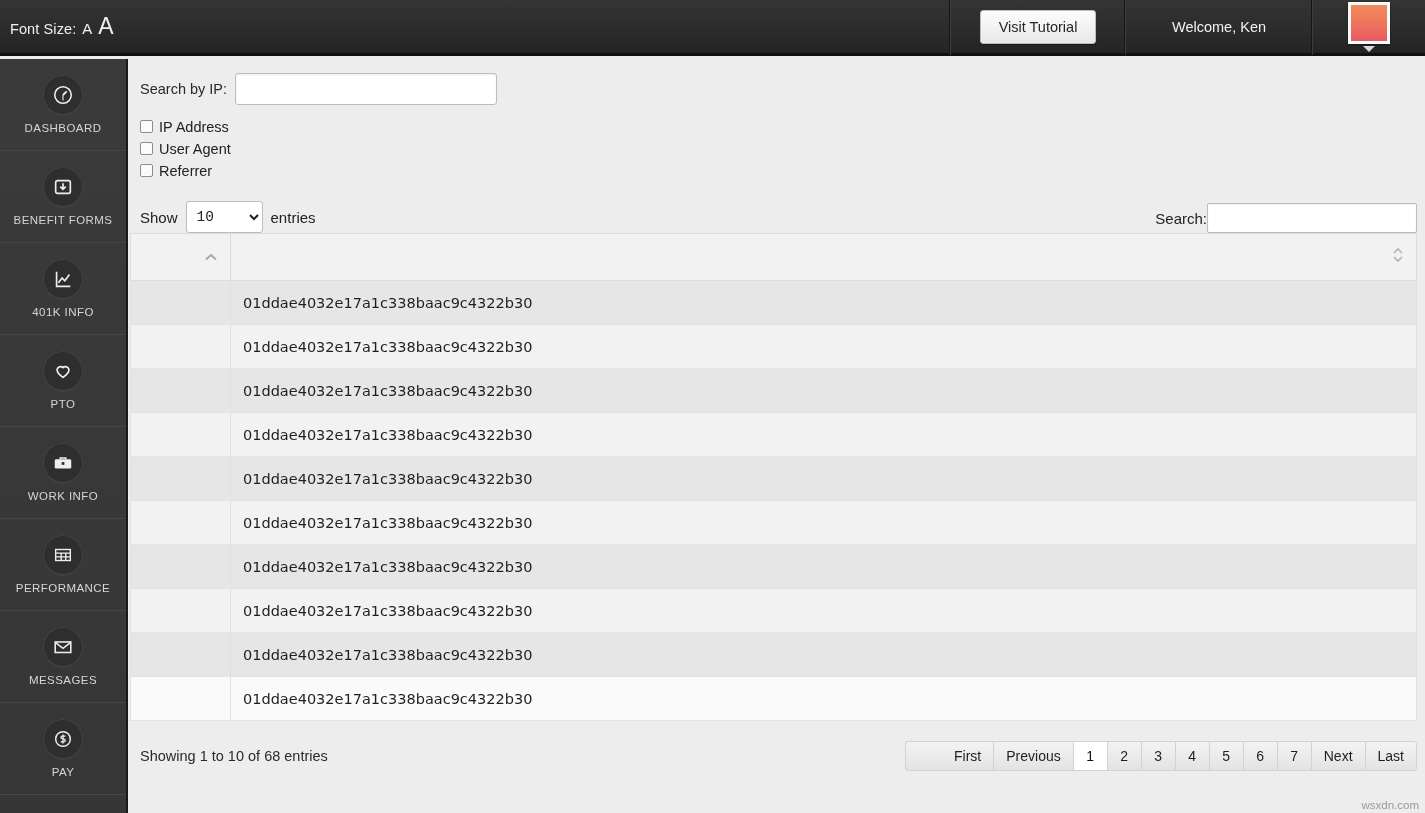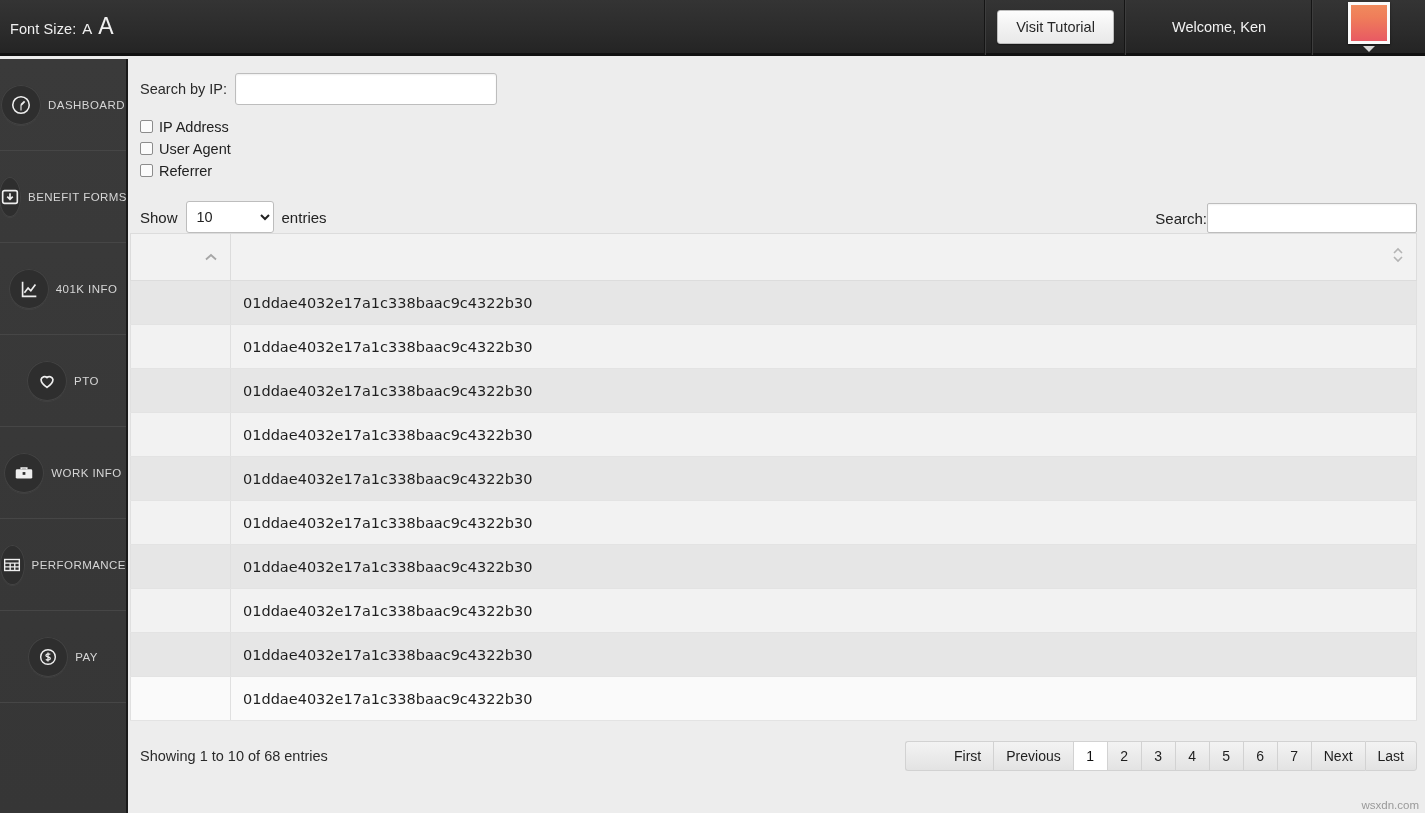--- a/index.html
+++ b/index.html
@@ -30,21 +30,21 @@
 
   .tb-cell {
     height: 56px; display: flex; align-items: center; justify-content: center;
     border-left: 1px solid #3d3d3d;
     position: relative;
   }
   .tb-cell::after {
     content: ""; position: absolute; left: -2px; top: 0; bottom: 0; width: 1px;
     background: #151515;
   }
-  .cell-tutorial { width: 140px; }
+  .cell-tutorial { width: 175px; }
   .cell-welcome  { width: 187px; }
   .cell-avatar   { width: 113px; }
 
   .tutorial-btn {
     background: linear-gradient(to bottom, #fdfdfd 0%, #f2f2f2 50%, #e9e9e9 100%);
     border: 1px solid #bdbdbd;
     border-radius: 3px;
     color: #262626;
     font-size: 14.5px;
     font-family: "Liberation Sans", sans-serif;
@@ -70,21 +70,21 @@
 
   
   .sidebar {
     position: absolute; left: 0; top: 59px;
     width: 128px; height: 754px;
     background: linear-gradient(to bottom, #3a3a3a, #363636);
     border-right: 2px solid #1a1a1a;
   }
   .nav-item {
     height: 92px;
-    display: flex; flex-direction: row;
+    display: flex; flex-direction: column;
     align-items: center; justify-content: center;
     gap: 7px;
     border-bottom: 1px solid #464646;
     cursor: pointer;
   }
   .nav-icon {
     width: 40px; height: 40px; border-radius: 50%;
     background: #2e2e2e;
     box-shadow: inset 0 0 0 1px #434343, 0 1px 0 rgba(255,255,255,.04);
     display: flex; align-items: center; justify-content: center;
@@ -126,24 +126,24 @@
   .check-label { font-size: 14.5px; color: #222; }
 
   
   .table-wrap { margin-top: 14px; padding-right: 8px; }
   .controls {
     display: flex; align-items: flex-end; justify-content: space-between;
     padding: 0 0 0 10px; height: 40px;
   }
   .length-ctl { display: flex; align-items: center; gap: 8px; font-size: 15px; color: #222; }
   .length-select {
-    width: 88px; height: 32px;
+    width: 77px; height: 32px;
     border: 1px solid #bdbdbd; border-radius: 3px;
     background: #fff; font-size: 14.5px; padding: 2px 6px;
-    font-family: Liberation Sans, sans-serif; color: #222;
+    font-family: Liberation Mono, monospace; color: #222;
     cursor: pointer;
   }
   .filter-ctl { display: flex; align-items: center; }
   .filter-label { font-size: 15px; color: #222; }
   .filter-input {
     width: 210px; height: 30px;
     border: 1px solid #bdbdbd; border-radius: 2px;
     background: #fff; padding: 3px 6px; font-size: 14px;
     font-family: "Liberation Sans", sans-serif;
     box-shadow: inset 0 1px 2px rgba(0,0,0,.06);
@@ -285,20 +285,29 @@
   <div class="nav-item">
     <span class="nav-icon">
       <svg width="22" height="22" viewBox="0 0 24 24" fill="none" stroke="#eee" stroke-width="1.5">
         <rect x="4" y="6" width="16" height="12"></rect>
         <path d="M4 10 h16 M4 14 h16 M10 10 v8 M15 10 v8"></path>
       </svg>
     </span>
     <span class="nav-label">PERFORMANCE</span>
   </div>
 
+  <div class="nav-item">
+    <span class="nav-icon">
+      <svg width="22" height="22" viewBox="0 0 24 24" fill="none" stroke="#eee" stroke-width="1.7">
+        <rect x="3.5" y="6.5" width="17" height="11.5"></rect>
+        <path d="M3.5 7 L12 13.5 L20.5 7"></path>
+      </svg>
+    </span>
+    <span class="nav-label">MESSAGES</span>
+  </div>
 
   <div class="nav-item">
     <span class="nav-icon">
       <svg width="22" height="22" viewBox="0 0 24 24" fill="none" stroke="#eee" stroke-width="1.6">
         <circle cx="12" cy="12" r="8"></circle>
         <path d="M12 7 v10 M14.5 9.2c-.6-.9-4.8-1.2-4.8 1.1 0 2.2 4.8 1 4.8 3.2 0 2.3-4.2 2-4.8 1.1" stroke-width="1.4"></path>
       </svg>
     </span>
     <span class="nav-label">PAY</span>
   </div>

